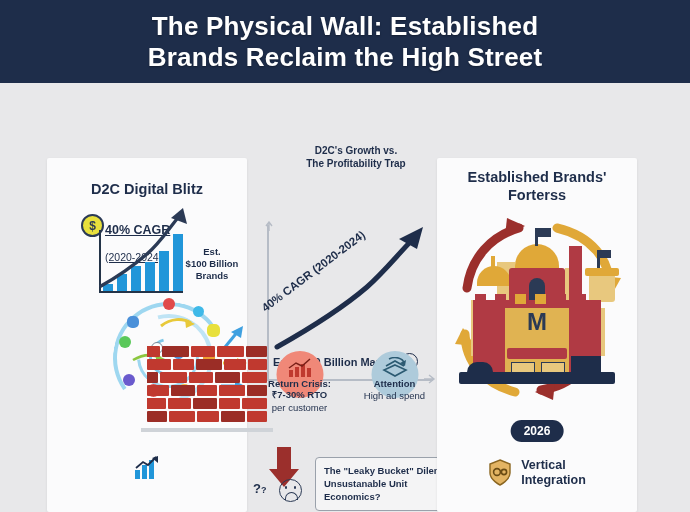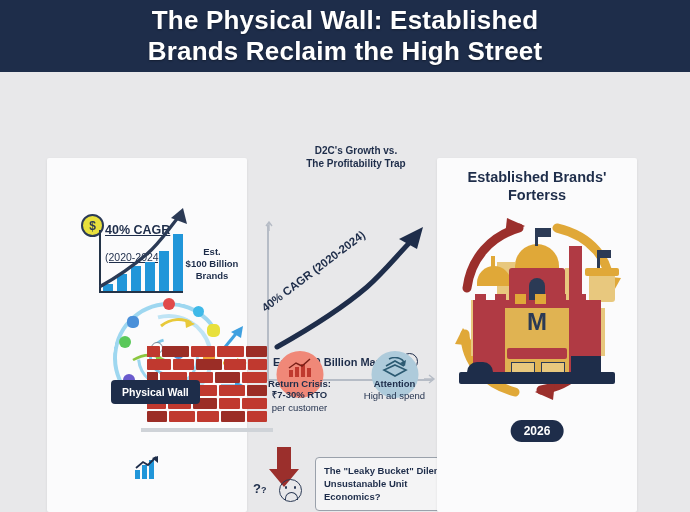--- a/index.html
+++ b/index.html
@@ -4,21 +4,21 @@
 <style>
   html,body{margin:0;padding:0;}
   body{
     width:690px;height:512px;overflow:hidden;
     background:#e8e8ea;
     font-family:"Liberation Sans", sans-serif;
     position:relative;
   }
   
   .header{
-    position:absolute;left:0;top:0;width:690px;height:72px;
+    position:absolute;left:0;top:0;width:690px;height:83px;
     background:#1e2d4a;
     display:flex;align-items:center;justify-content:center;
   }
   .header-title{
     color:#ffffff;font-size:26px;font-weight:bold;line-height:1.18;
     text-align:center;letter-spacing:.2px;white-space:pre-line;
     text-shadow:0 1px 2px rgba(0,0,0,.35);
   }
   
   .stage{position:absolute;left:0;top:83px;width:690px;height:429px;}
@@ -177,20 +177,21 @@
 <body>
 
 <div class="header">
   <div class="header-title">The Physical Wall: Established
 Brands Reclaim the High Street</div>
 </div>
 
 <div class="stage">
 
   <div class="card card-left">
+    <div class="card-title">D2C Digital Blitz</div>
 
     <div class="coin" style="left:34px;top:56px;">$</div>
     <div class="cagr-label" style="left:58px;top:52px;text-decoration:underline;">
       <span>40% CAGR</span><br>
       <span class="sub">(2020-2024)</span>
     </div>
 
     <div>
       <div class="axis-v" style="left:52px;top:72px;height:62px;"></div>
       <div class="axis-h" style="left:52px;top:133px;width:84px;"></div>
@@ -291,21 +292,20 @@
       <div class="brick-row">
           <span class="brick d" style="width:22px"></span>
           <span class="brick" style="width:28px"></span>
           <span class="brick" style="width:24px"></span>
           <span class="brick d" style="width:26px"></span>
           <span class="brick" style="width:22px"></span>
         </div>
     </div>
     <div class="wall-base"></div>
 
-    <div class="badge-physical">Physical Wall</div>
 
     <div class="lf">
       <svg width="26" height="24">
         <rect x="1" y="14" width="5" height="9" fill="#2196d9"></rect>
         <rect x="8" y="9" width="5" height="14" fill="#2196d9"></rect>
         <rect x="15" y="4" width="5" height="19" fill="#2196d9"></rect>
         <path d="M2,12 L9,6 L14,9 L22,1" stroke="#1e2d4a" stroke-width="1.8" fill="none"></path>
         <path d="M24,0 L24,7 L18,2 Z" fill="#1e2d4a"></path>
       </svg>
     </div>
@@ -435,15 +435,24 @@
       <div class="sky" style="left:66px;top:146px;width:22px;height:18px;background:#e8c87e;border:1.5px solid #2b3a55;"></div>
       <div class="sky" style="left:96px;top:146px;width:22px;height:18px;background:#e8c87e;border:1.5px solid #2b3a55;"></div>
 
       <div class="sky" style="left:14px;top:156px;width:156px;height:12px;background:#1e2d4a;border-radius:2px;"></div>
       <div class="sky" style="left:22px;top:146px;width:26px;height:12px;background:#1e2d4a;border-radius:10px 10px 0 0;"></div>
       <div class="sky" style="left:126px;top:140px;width:30px;height:18px;background:#1e2d4a;"></div>
     </div>
 
     <div class="year-badge">2026</div>
 
+    <div class="rf">
+      <svg width="24" height="28">
+        <path d="M12,1 L22,5 L22,14 C22,21 12,26 12,26 C12,26 2,21 2,14 L2,5 Z" fill="#e3b463" stroke="#8a6520" stroke-width="1.4"></path>
+        <circle cx="9" cy="13" r="3.4" fill="none" stroke="#6b4c14" stroke-width="1.6"></circle>
+        <circle cx="16" cy="13" r="2.6" fill="none" stroke="#6b4c14" stroke-width="1.6"></circle>
+      </svg>
+      <div class="rf-text">Vertical
+Integration</div>
+    </div>
   </div>
 
 </div>
 
 </body></html>

